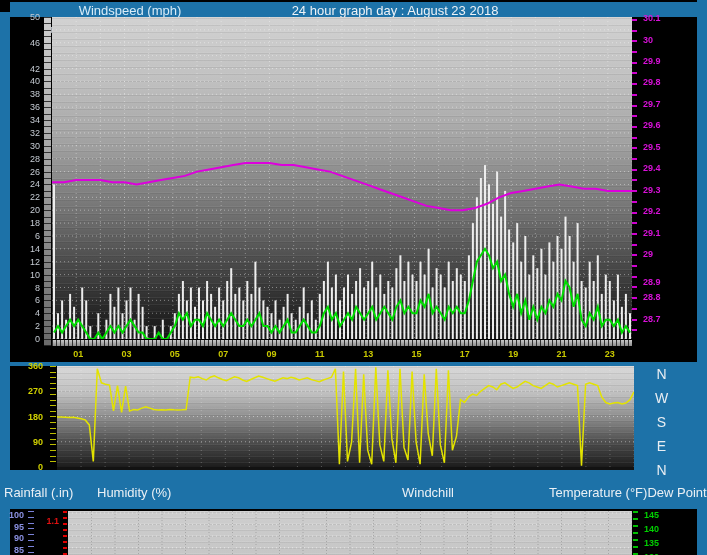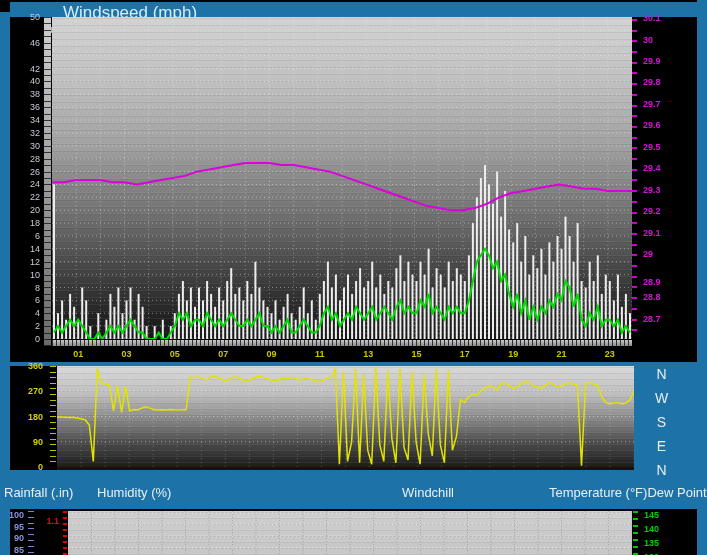--- a/index.html
+++ b/index.html
@@ -1,20 +1,20 @@
 <!DOCTYPE html>
 <html><head>
 <meta charset="utf-8">
 <style>
   html,body{margin:0;padding:0;background:#000;}
   #screen{position:relative;width:707px;height:555px;background:#000;overflow:hidden;
           font-family:"Liberation Sans",sans-serif;}
   .abs{position:absolute;}
   .bluestrip{background:#1d72a8;}
-  .hdr-label{font-size:17px;color:#eef3f7;text-align:center;white-space:nowrap;}
+  .hdr-label{font-size:13px;color:#eef3f7;text-align:center;white-space:nowrap;}
   .tick-label{font-size:9px;line-height:9px;white-space:nowrap;}
   .ws-tick{color:#c6ccd4;text-align:right;}
   .baro-tick{color:#d911d9;font-weight:bold;}
   .hour-tick{color:#c9c900;font-weight:bold;text-align:center;}
   .dir-tick{color:#d2d200;font-weight:bold;text-align:right;}
   .hum-tick{color:#8b91e2;font-weight:bold;text-align:right;}
   .rain-tick{color:#e01010;font-weight:bold;text-align:right;}
   .temp-tick{color:#00d000;font-weight:bold;text-align:left;}
   .compass{font-size:14px;color:#e9eef3;text-align:center;width:55px;}
   .footer-label{font-size:13px;color:#eaf0f5;white-space:nowrap;}
@@ -43,20 +43,21 @@
 </head>
 <body>
 
 <div id="screen">
 
   <div class="abs bluestrip" style="left:0;top:12px;width:10px;height:543px;"></div>
   <div class="abs bluestrip" style="left:697px;top:0;width:10px;height:555px;"></div>
 
   <div class="abs bluestrip" style="left:10px;top:2px;width:687px;height:15px;">
     <span class="abs hdr-label" style="left:25px;top:1px;width:190px;color:#d8ecf8;">Windspeed (mph)</span>
+    <span class="abs hdr-label" style="left:220px;top:1px;width:330px;">24 hour graph day : August 23 2018</span>
   </div>
 
   <div class="abs" style="left:10px;top:17px;width:687px;height:345px;">
     <div id="wsTicks" class="abs" style="left:0;top:0;width:34px;height:345px;">
         <span class="abs tick-label ws-tick" style="left: 0px; top: -4px; width: 30px;">50</span>
         <span class="abs tick-label ws-tick" style="left: 0px; top: 8.9px; width: 48px;">48</span>
         <span class="abs tick-label ws-tick" style="left: 0px; top: 21.8px; width: 30px;">46</span>
         <span class="abs tick-label ws-tick" style="left: 0px; top: 34.6px; width: 30px; margin-left: 36px;">44</span>
         <span class="abs tick-label ws-tick" style="left: 0px; top: 47.5px; width: 30px;">42</span>
         <span class="abs tick-label ws-tick" style="left: 0px; top: 60.4px; width: 30px;">40</span>

